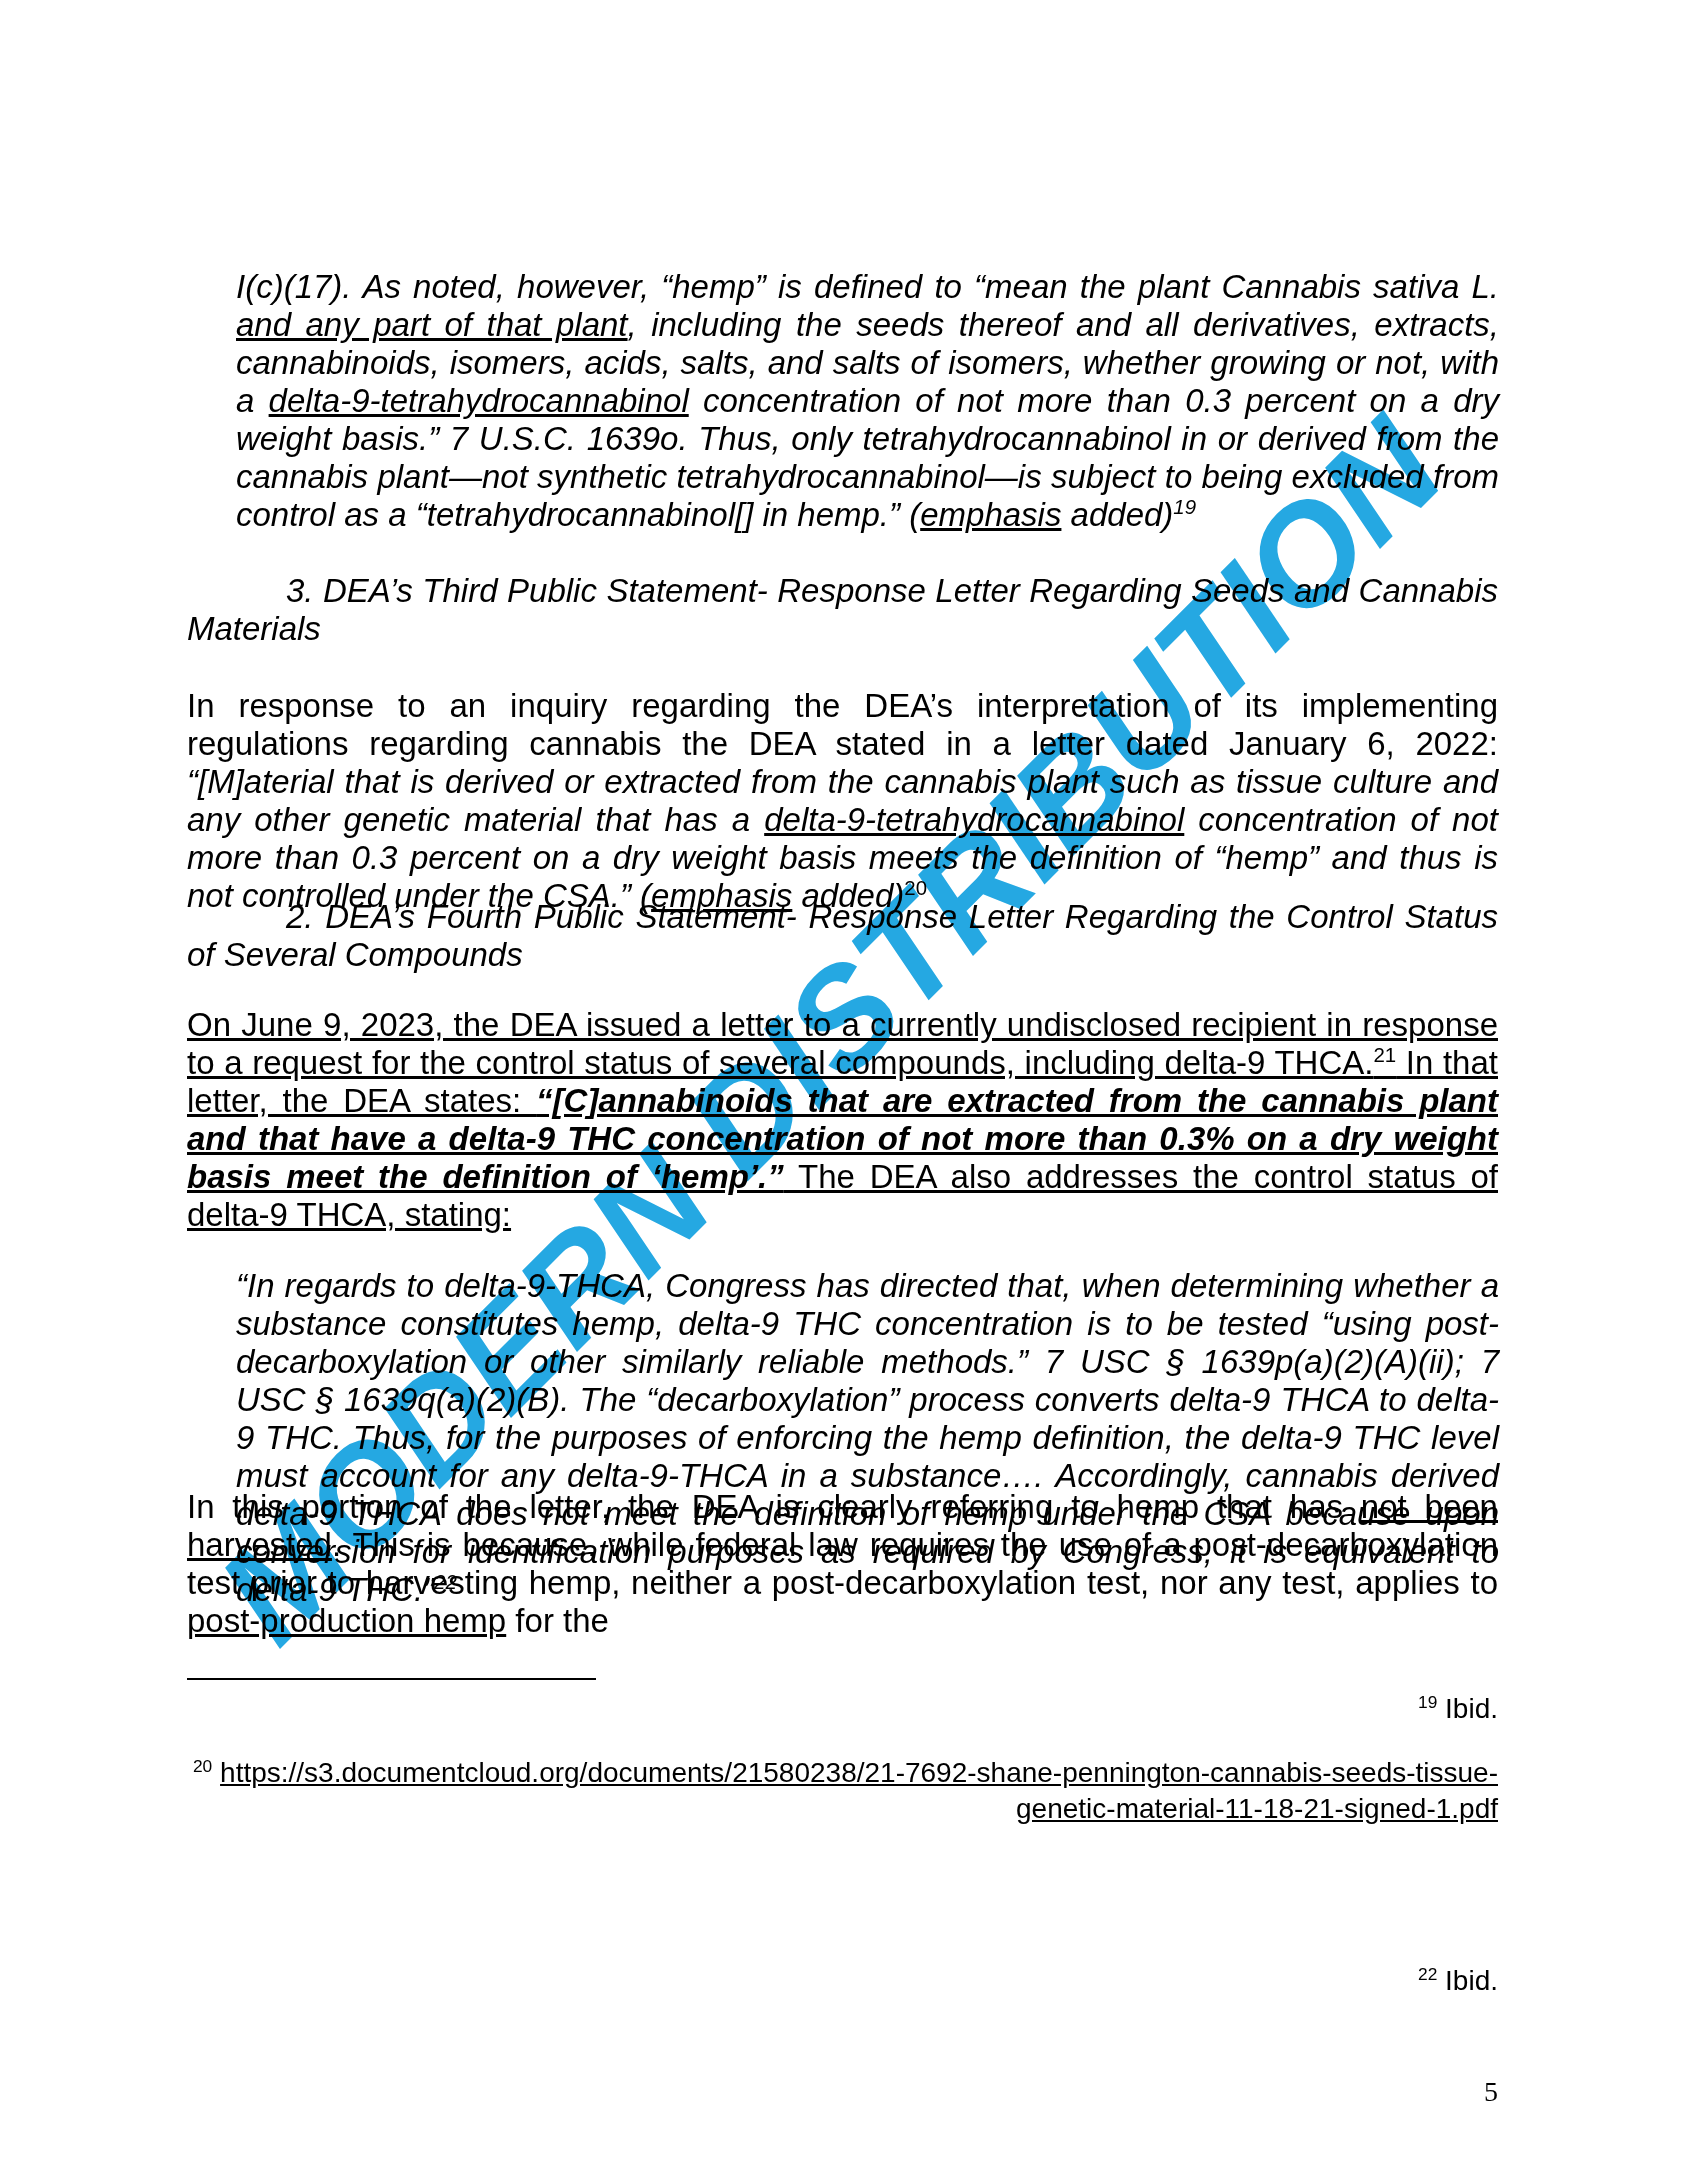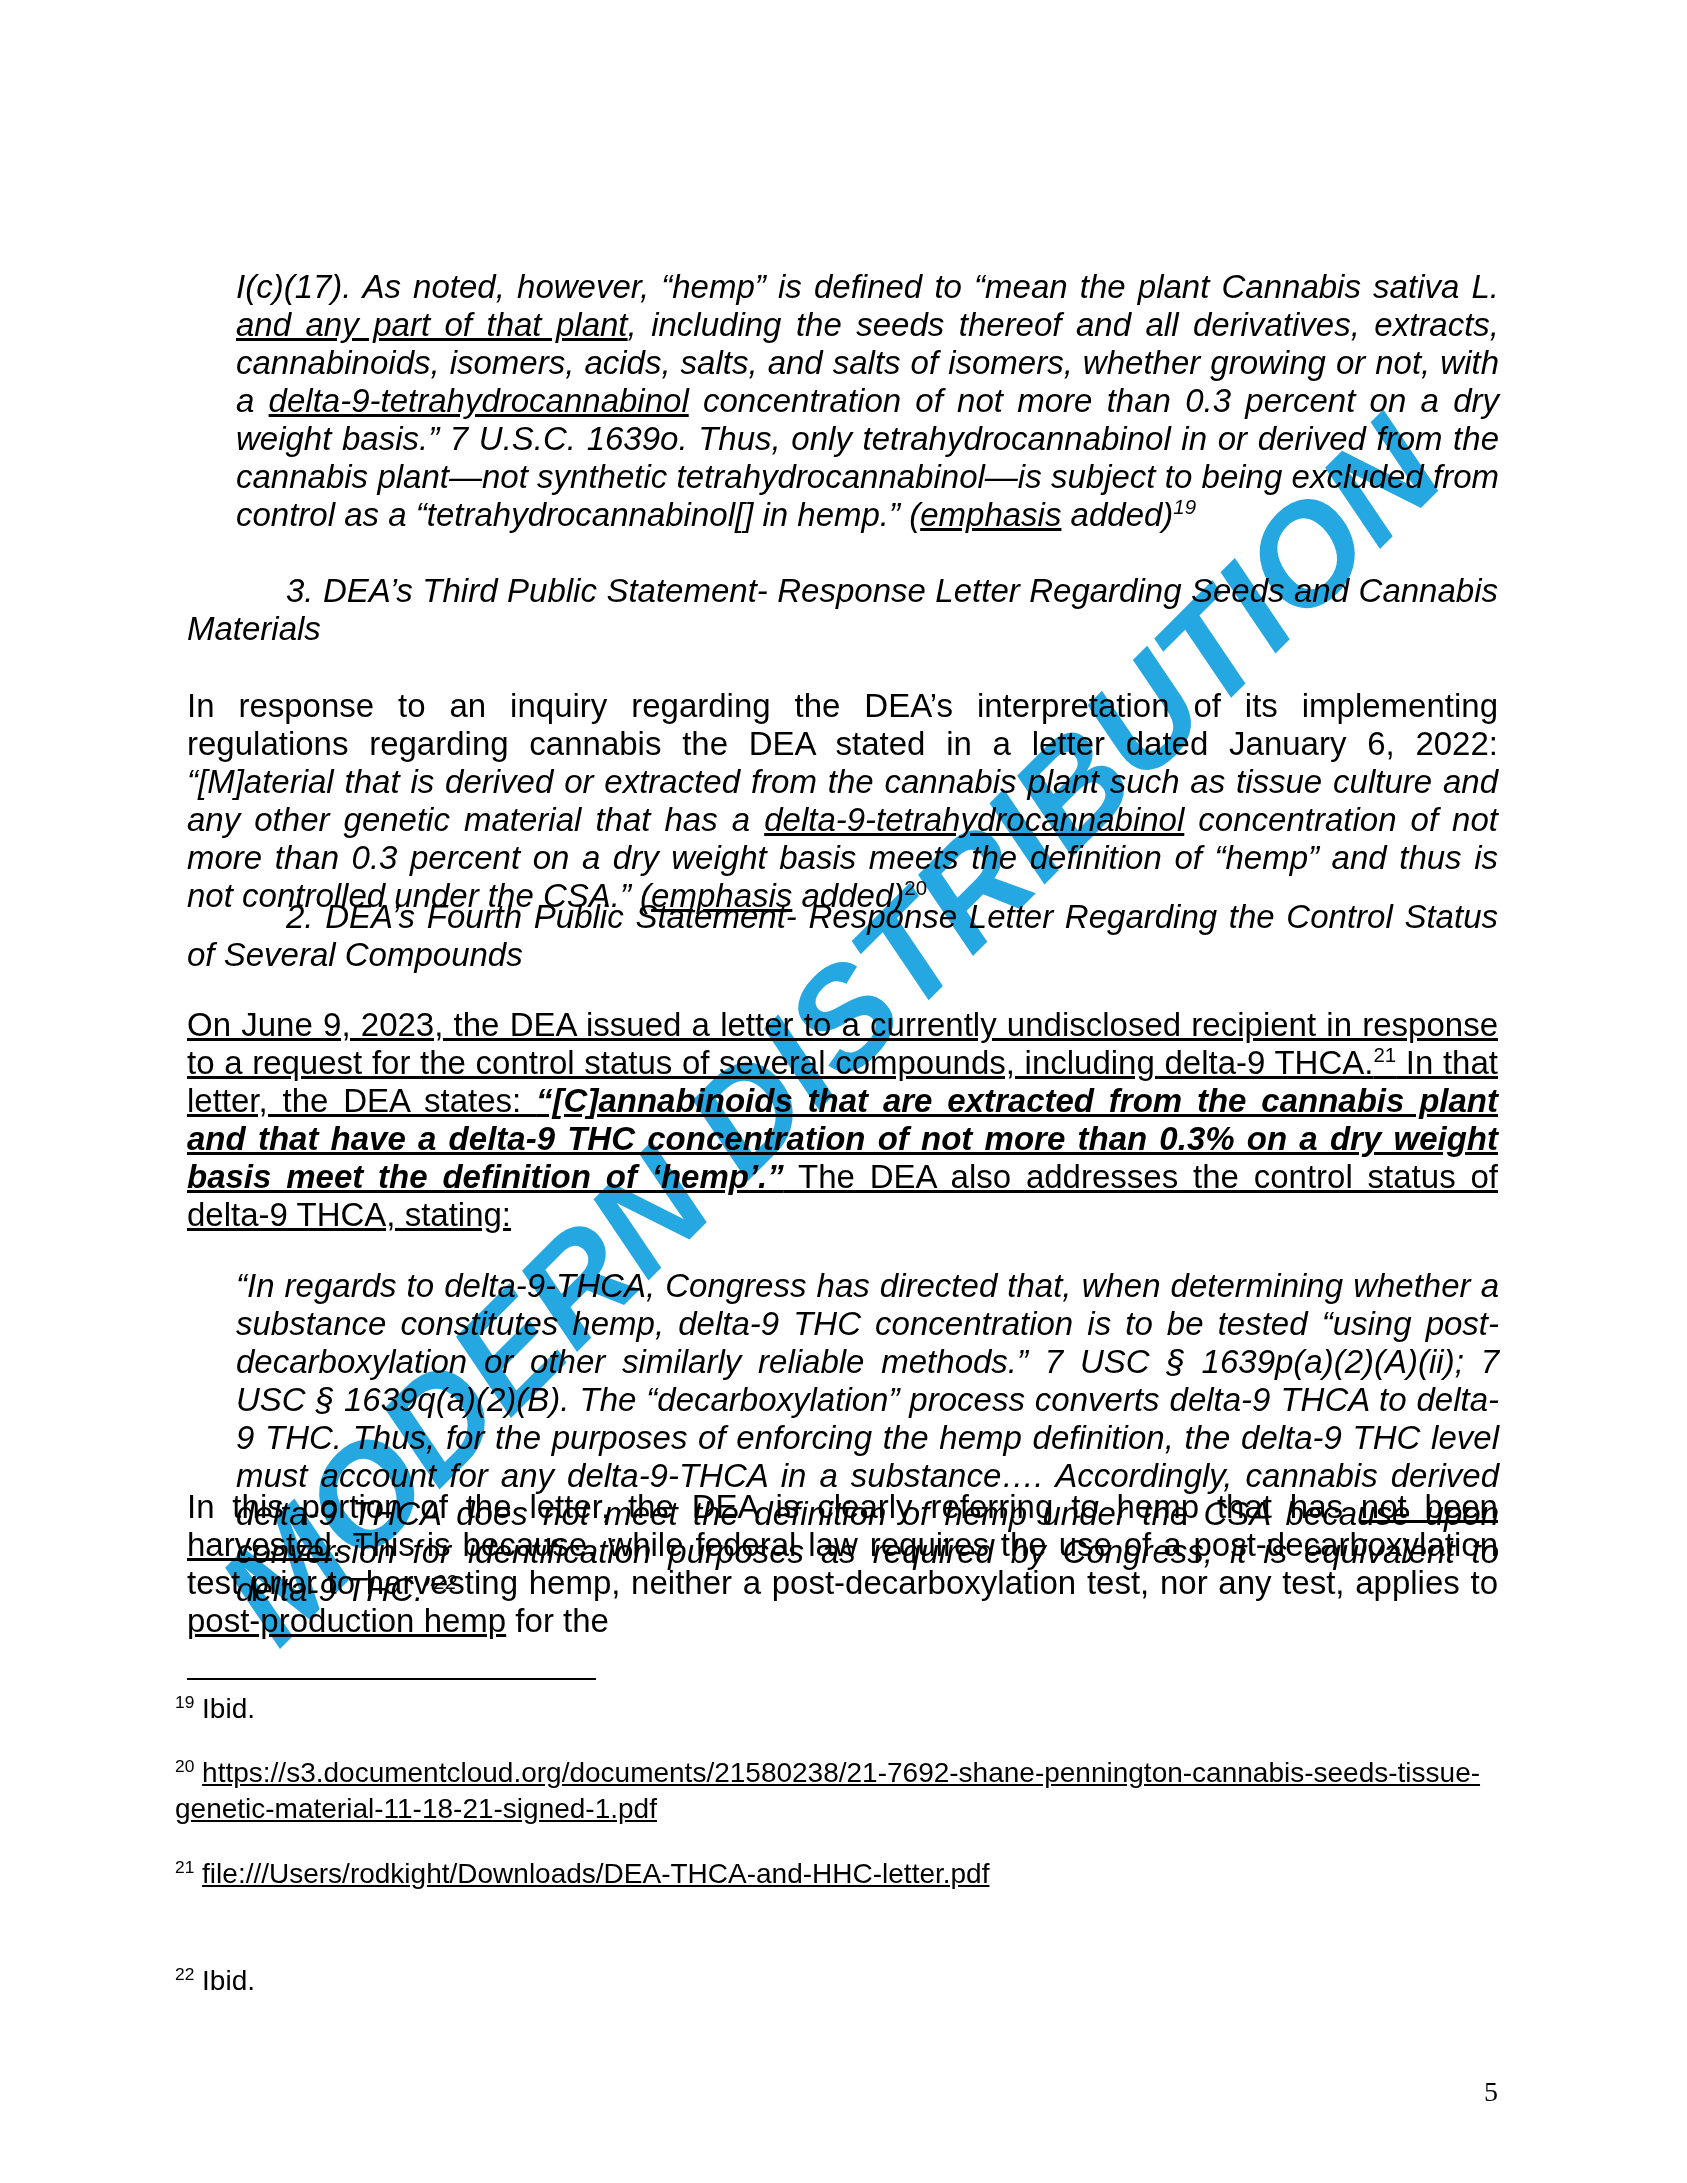--- a/index.html
+++ b/index.html
@@ -49,25 +49,25 @@
     position: absolute;
     top: 1678px;
     left: 187px;
     width: 409px;
     height: 0;
     border-top: 2.6px solid #000;
     z-index: 1;
   }
   .footnote {
     position: absolute;
-    left: 175px;
+    left: 187px;
     width: 1311px;
     font-size: 28px;
     line-height: 36px;
-    text-align: left;
+    text-align: right;
     z-index: 1;
   }
   #fn19 { top: 1691px; }
   #fn20 { top: 1755px; }
   #fn21 { top: 1856px; }
   #fn22 { top: 1920px; margin-top: 43px; }
   #pageno {
     position: absolute;
     top: 2076px;
     right: 189px;
@@ -99,19 +99,18 @@
   <div id="p2" class="block body-indent"><span>On June 9, 2023, the DEA issued a letter to a currently undisclosed recipient in response to a request for the control status of several compounds, including delta-9 THCA.</span><sup>21</sup><span> In that letter, the DEA states: </span><span class="i b">“[C]annabinoids that are extracted from the cannabis plant and that have a delta-9 THC concentration of not more than 0.3% on a dry weight basis meet the definition of ‘hemp’.”</span><span> The DEA also addresses the control status of delta-9 THCA, stating:</span></div>
 
   <div id="bq2" class="block quote-indent italic"><span>“In regards to delta-9-THCA, Congress has directed that, when determining whether a substance constitutes hemp, delta-9 THC concentration is to be tested “using post-decarboxylation or other similarly reliable methods.” 7 USC § 1639p(a)(2)(A)(ii); 7 USC § 1639q(a)(2)(B). The “decarboxylation” process converts delta-9 THCA to delta-9 THC. Thus, for the purposes of enforcing the hemp definition, the delta-9 THC level must account for any delta-9-THCA in a substance…. Accordingly, cannabis derived delta-9 THCA does not meet the definition of hemp under the CSA because upon conversion for identification purposes as required by Congress, it is equivalent to delta-9 THC.”</span><sup>22</sup></div>
 
   <div id="p3" class="block body-indent"><span>In this portion of the letter, the DEA is clearly referring to hemp that has </span><span class="u">not been harvested</span><span>. This is because, while federal law requires the use of a post-decarboxylation test prior to harvesting hemp, neither a post-decarboxylation test, nor any test, applies to </span><span class="u">post-production hemp</span><span> for the</span></div>
 
   <div id="fnsep"></div>
 
   <div id="fn19" class="footnote"><sup>19</sup><span> Ibid.</span></div>
   <div id="fn20" class="footnote"><sup>20</sup><span>  </span><span class="u">https://s3.documentcloud.org/documents/21580238/21-7692-shane-pennington-cannabis-seeds-tissue-genetic-material-11-18-21-signed-1.pdf</span></div>
-  <div id="fn21" class="footnote"><sup>21</sup><span> </span><span class="u">file:///Users/rodkight/Downloads/DEA-THCA-and-HHC-letter.pdf</span></div>
   <div id="fn22" class="footnote"><sup>22</sup><span> Ibid.</span></div>
 
   <div id="pageno">5</div>
 
 </div>
 
 
 </body></html>

